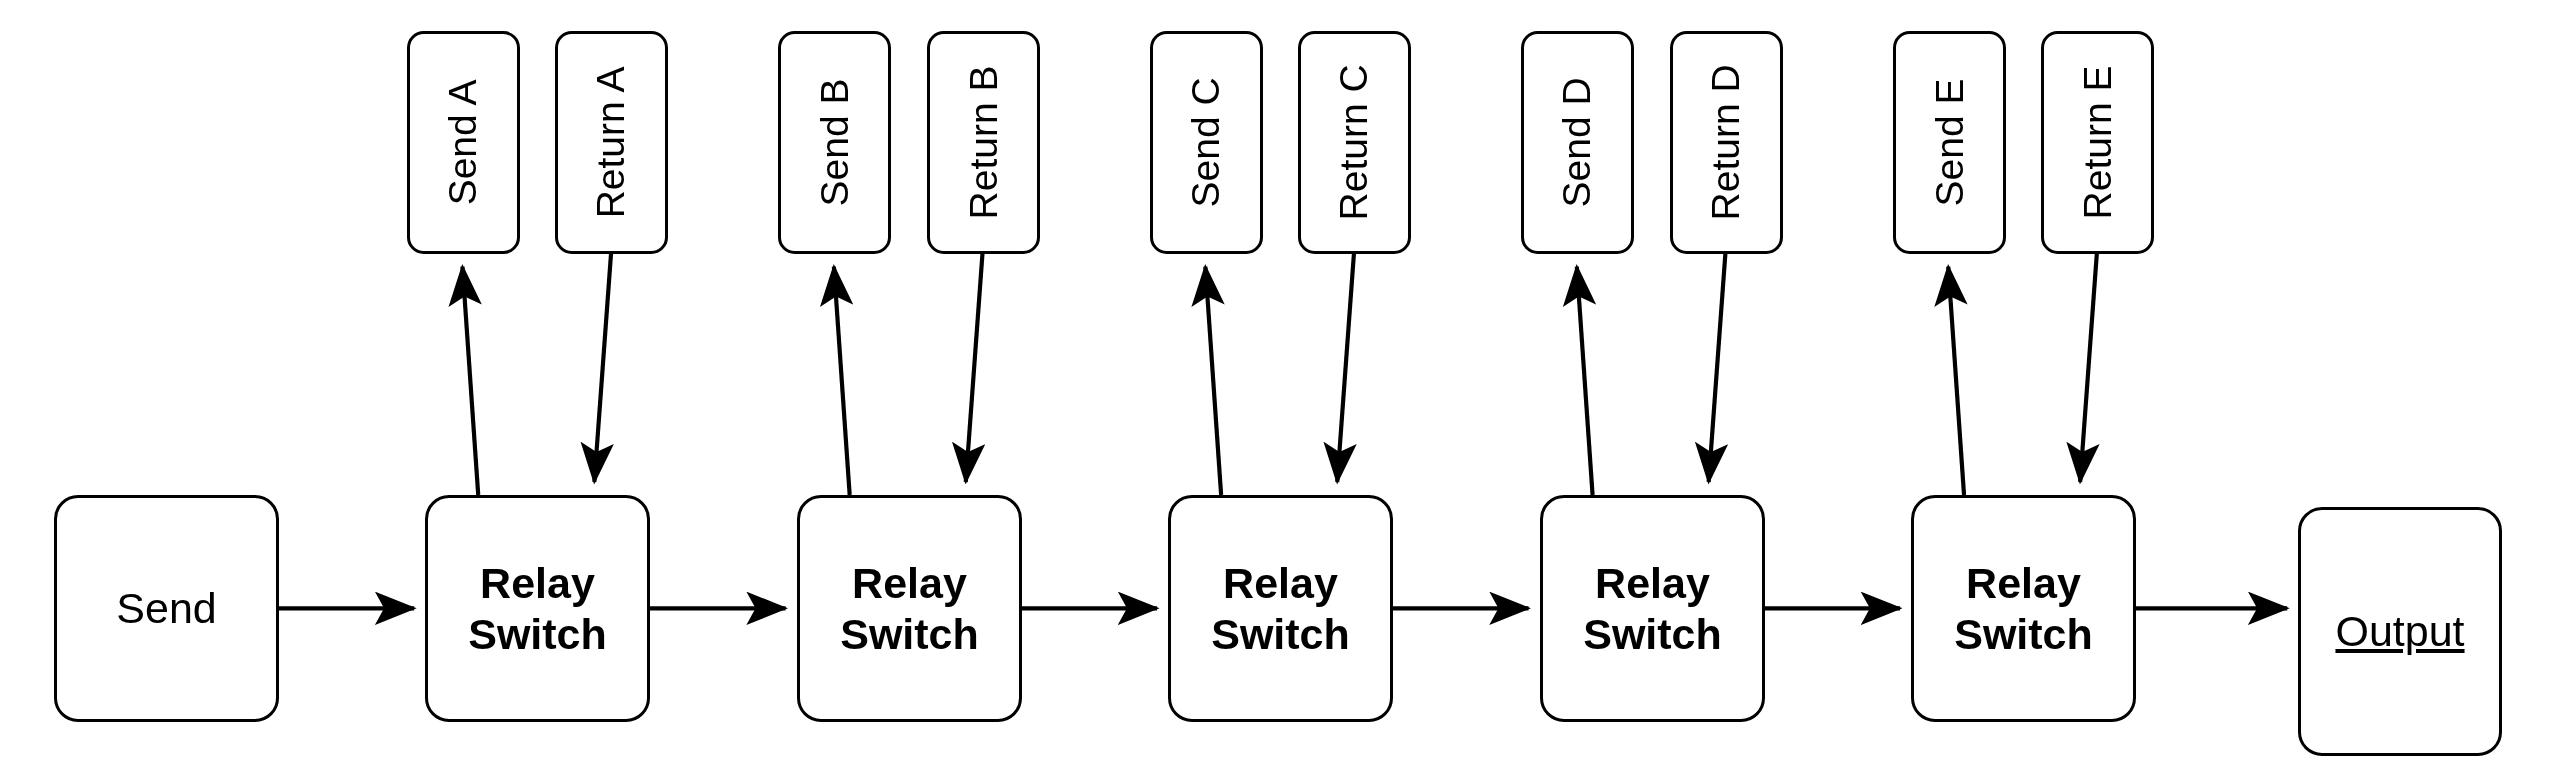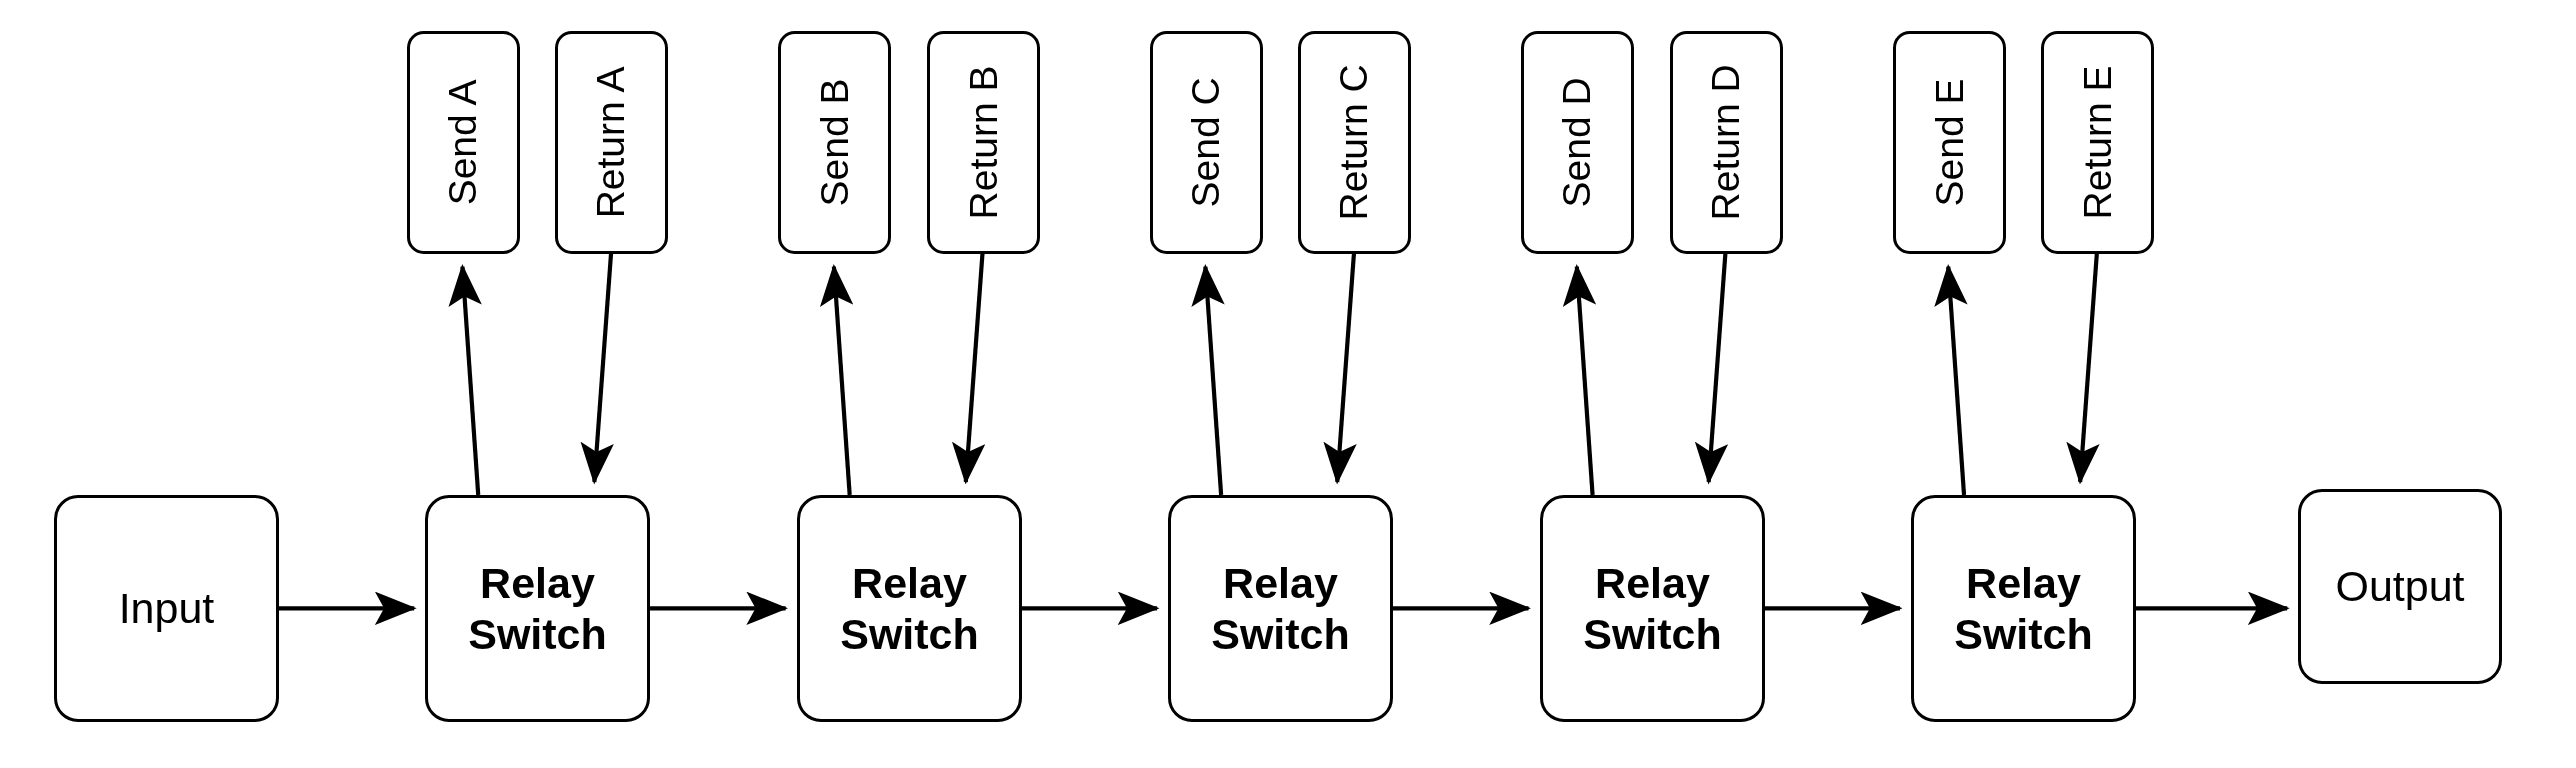--- a/index.html
+++ b/index.html
@@ -86,23 +86,23 @@
         <line x1="1458" y1="273" x2="1440" y2="519" marker-end="url(#arrowhead)"></line>
         <line x1="1715" y1="533" x2="1698" y2="287" marker-end="url(#arrowhead)"></line>
         <line x1="1858" y1="273" x2="1840" y2="519" marker-end="url(#arrowhead)"></line>
         <line x1="2115" y1="533" x2="2098" y2="287" marker-end="url(#arrowhead)"></line>
         <line x1="2258" y1="273" x2="2240" y2="519" marker-end="url(#arrowhead)"></line>
       </g>
   </svg>
 
   <div id="nodes-layer">
       <div class="node node-terminal" style="left: 54px; top: 495px; width: 225px; height: 227px;">
-        <span>Input</span>
+        <span>Send</span>
       </div>
-      <div class="node node-terminal" style="left: 2298px; top: 489px; width: 204px; height: 195px;">
+      <div class="node node-terminal" style="left: 2298px; top: 507px; width: 204px; height: 249px; text-decoration: underline;">
         <span>Output</span>
       </div>
       <div class="node node-relay" style="left: 425px; top: 495px; width: 225px; height: 227px;"><span>Relay
 Switch</span></div>
       <div class="node node-relay" style="left: 797px; top: 495px; width: 225px; height: 227px;"><span>Relay
 Switch</span></div>
       <div class="node node-relay" style="left: 1168px; top: 495px; width: 225px; height: 227px;"><span>Relay
 Switch</span></div>
       <div class="node node-relay" style="left: 1540px; top: 495px; width: 225px; height: 227px;"><span>Relay
 Switch</span></div>

